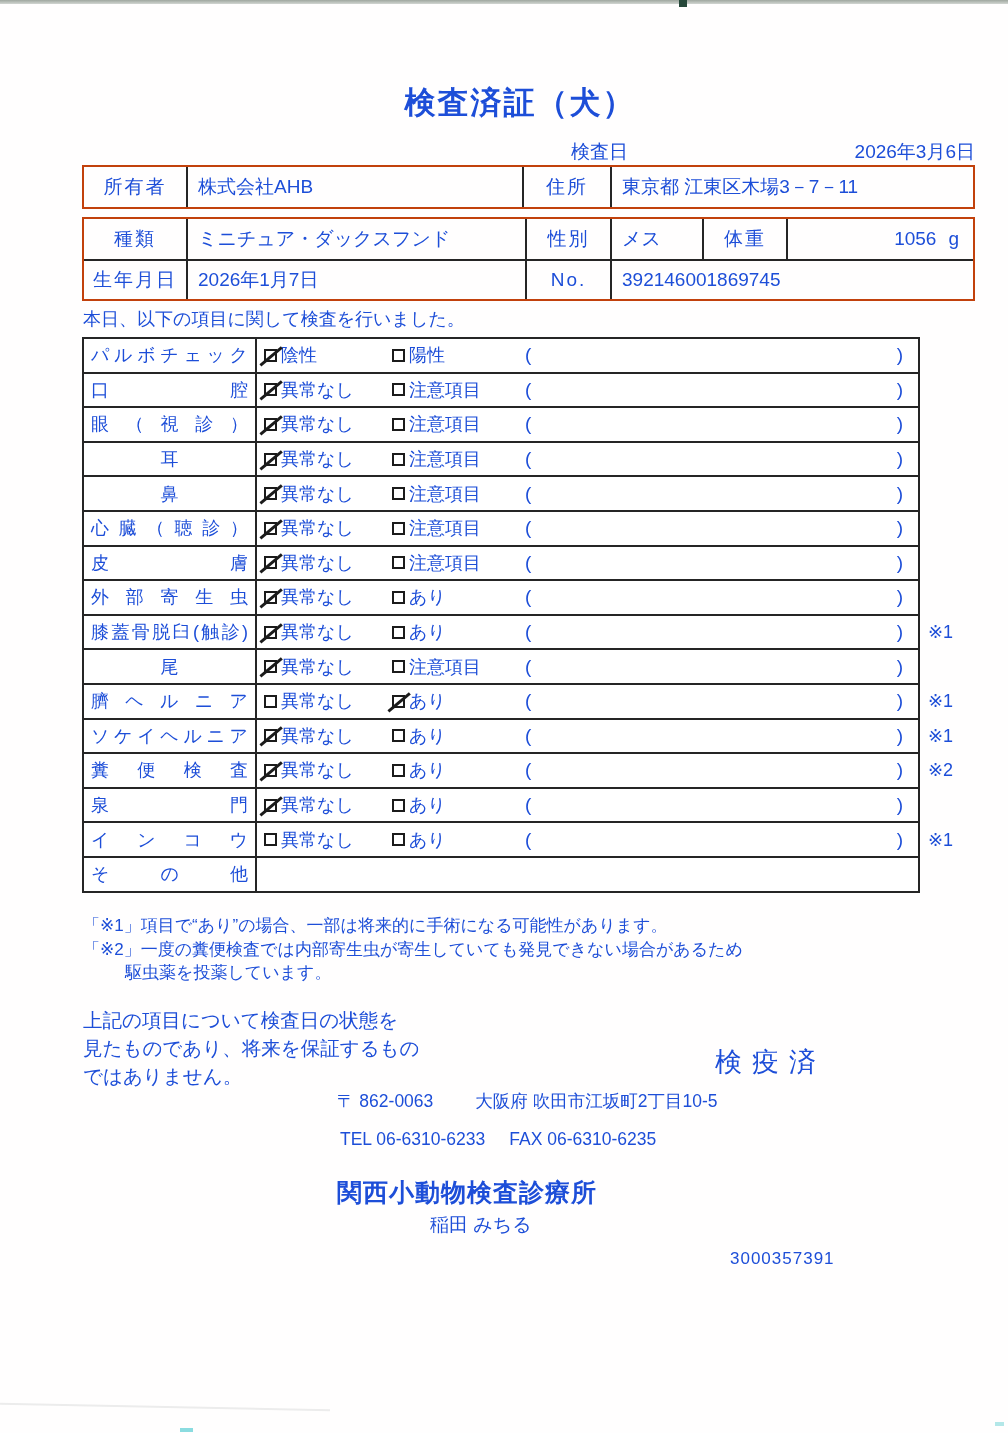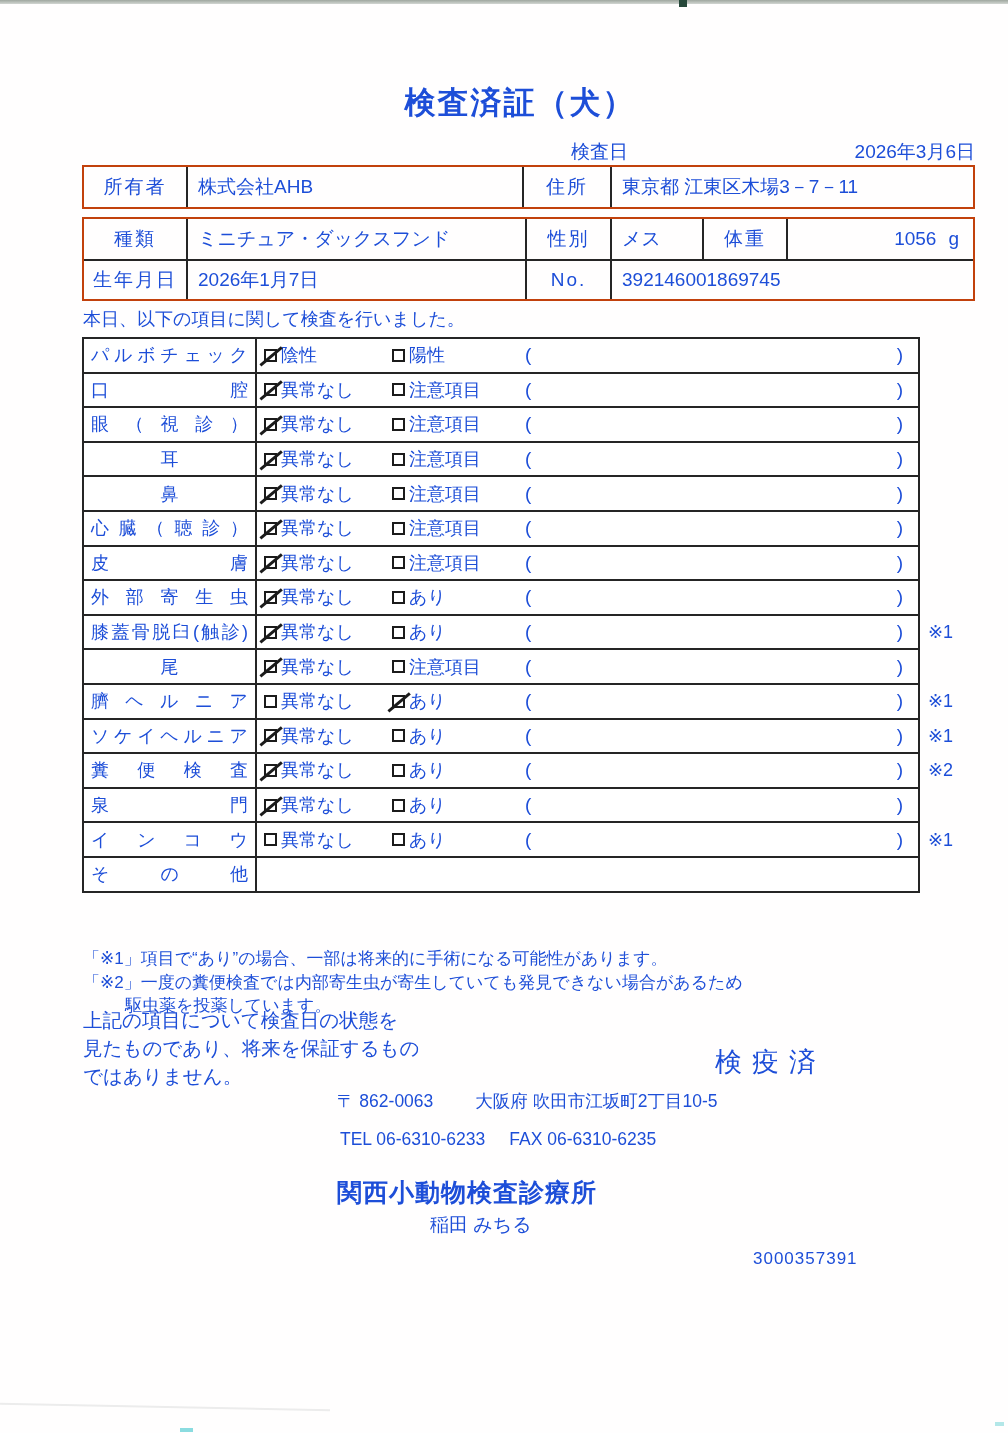--- a/index.html
+++ b/index.html
@@ -53,36 +53,36 @@
   .opt.o1 { width:128px; flex:0 0 128px; }
   .opt.o2 { width:133px; flex:0 0 133px; }
   .chk { width:13px; height:13px; border:2px solid #1b1b1b; position:relative; flex:0 0 auto; }
   .chk.checked::after { content:""; position:absolute; width:28px; height:2.6px;
     background:#1b1b1b; left:-9px; top:4px; transform:rotate(-40deg); }
   .paren-open { font-size:19px; }
   .paren-close { margin-left:auto; margin-right:15px; font-size:19px; }
   .note { position:absolute; left:100%; margin-left:10px; top:50%;
     transform:translateY(-50%); font-size:18px; white-space:nowrap; }
 
-  .footnotes { position:absolute; left:83px; top:947px; font-size:17px; line-height:23.5px; }
+  .footnotes { position:absolute; left:83px; top:914px; font-size:17px; line-height:23.5px; }
   .footnotes .indent { padding-left:42px; }
 
   .disclaimer { position:absolute; left:83px; top:1006px; font-size:19.5px;
     line-height:28px; font-weight:500; }
 
   .stamp { position:absolute; left:715px; top:1044px; font-size:27px;
     letter-spacing:10px; font-weight:500; }
 
   .addr-line { position:absolute; left:337px; top:1089px; font-size:17.5px; }
   .addr-line .gap { display:inline-block; width:42px; }
   .tel-line { position:absolute; left:340px; top:1129px; font-size:17.5px; }
   .tel-line .gap { display:inline-block; width:24px; }
   .clinic { position:absolute; left:337px; top:1176px; font-size:25px; font-weight:600; letter-spacing:1px; }
   .vet { position:absolute; left:430px; top:1212px; font-size:19px; }
-  .serial { position:absolute; left:753px; top:1249px; font-size:17px; letter-spacing:1px; }
+  .serial { position:absolute; left:730px; top:1249px; font-size:17px; letter-spacing:1px; }
 </style>
 </head>
 <body>
 
 <div class="page">
 
   <div class="top-edge"></div>
   <div class="top-tick"></div>
   <div class="bl-streak"></div>
   <div class="cyan-tick-1"></div>

